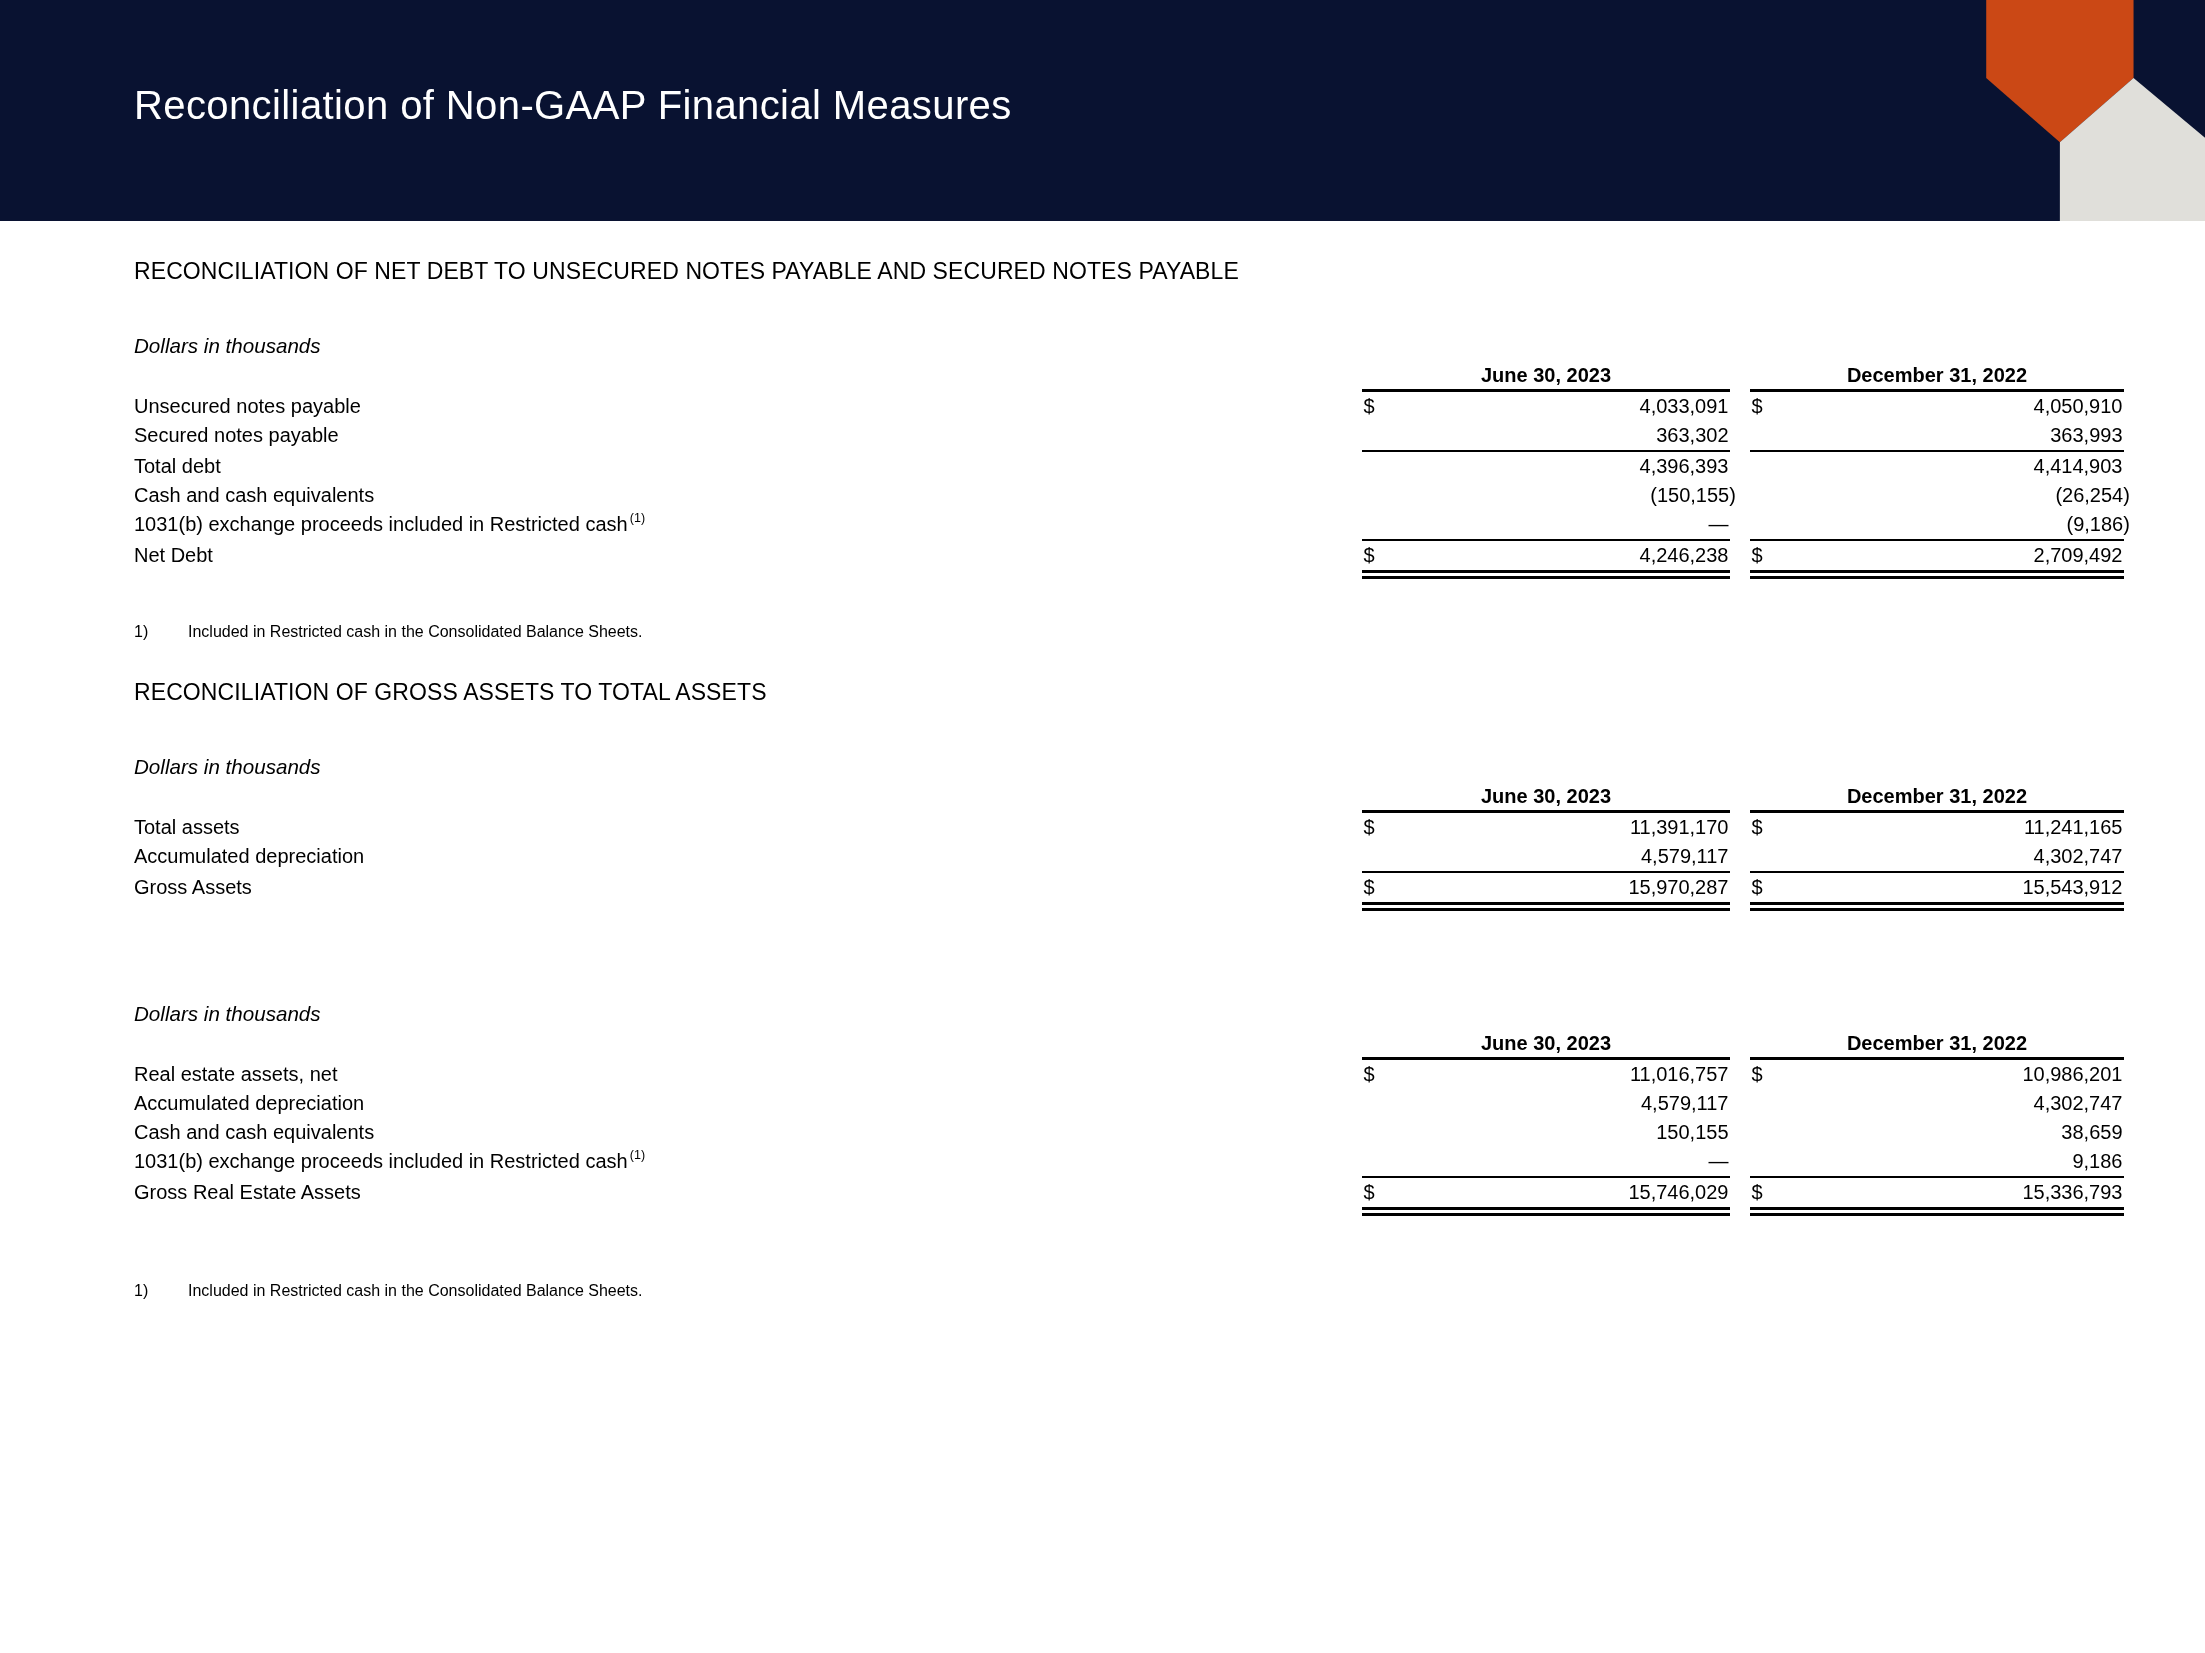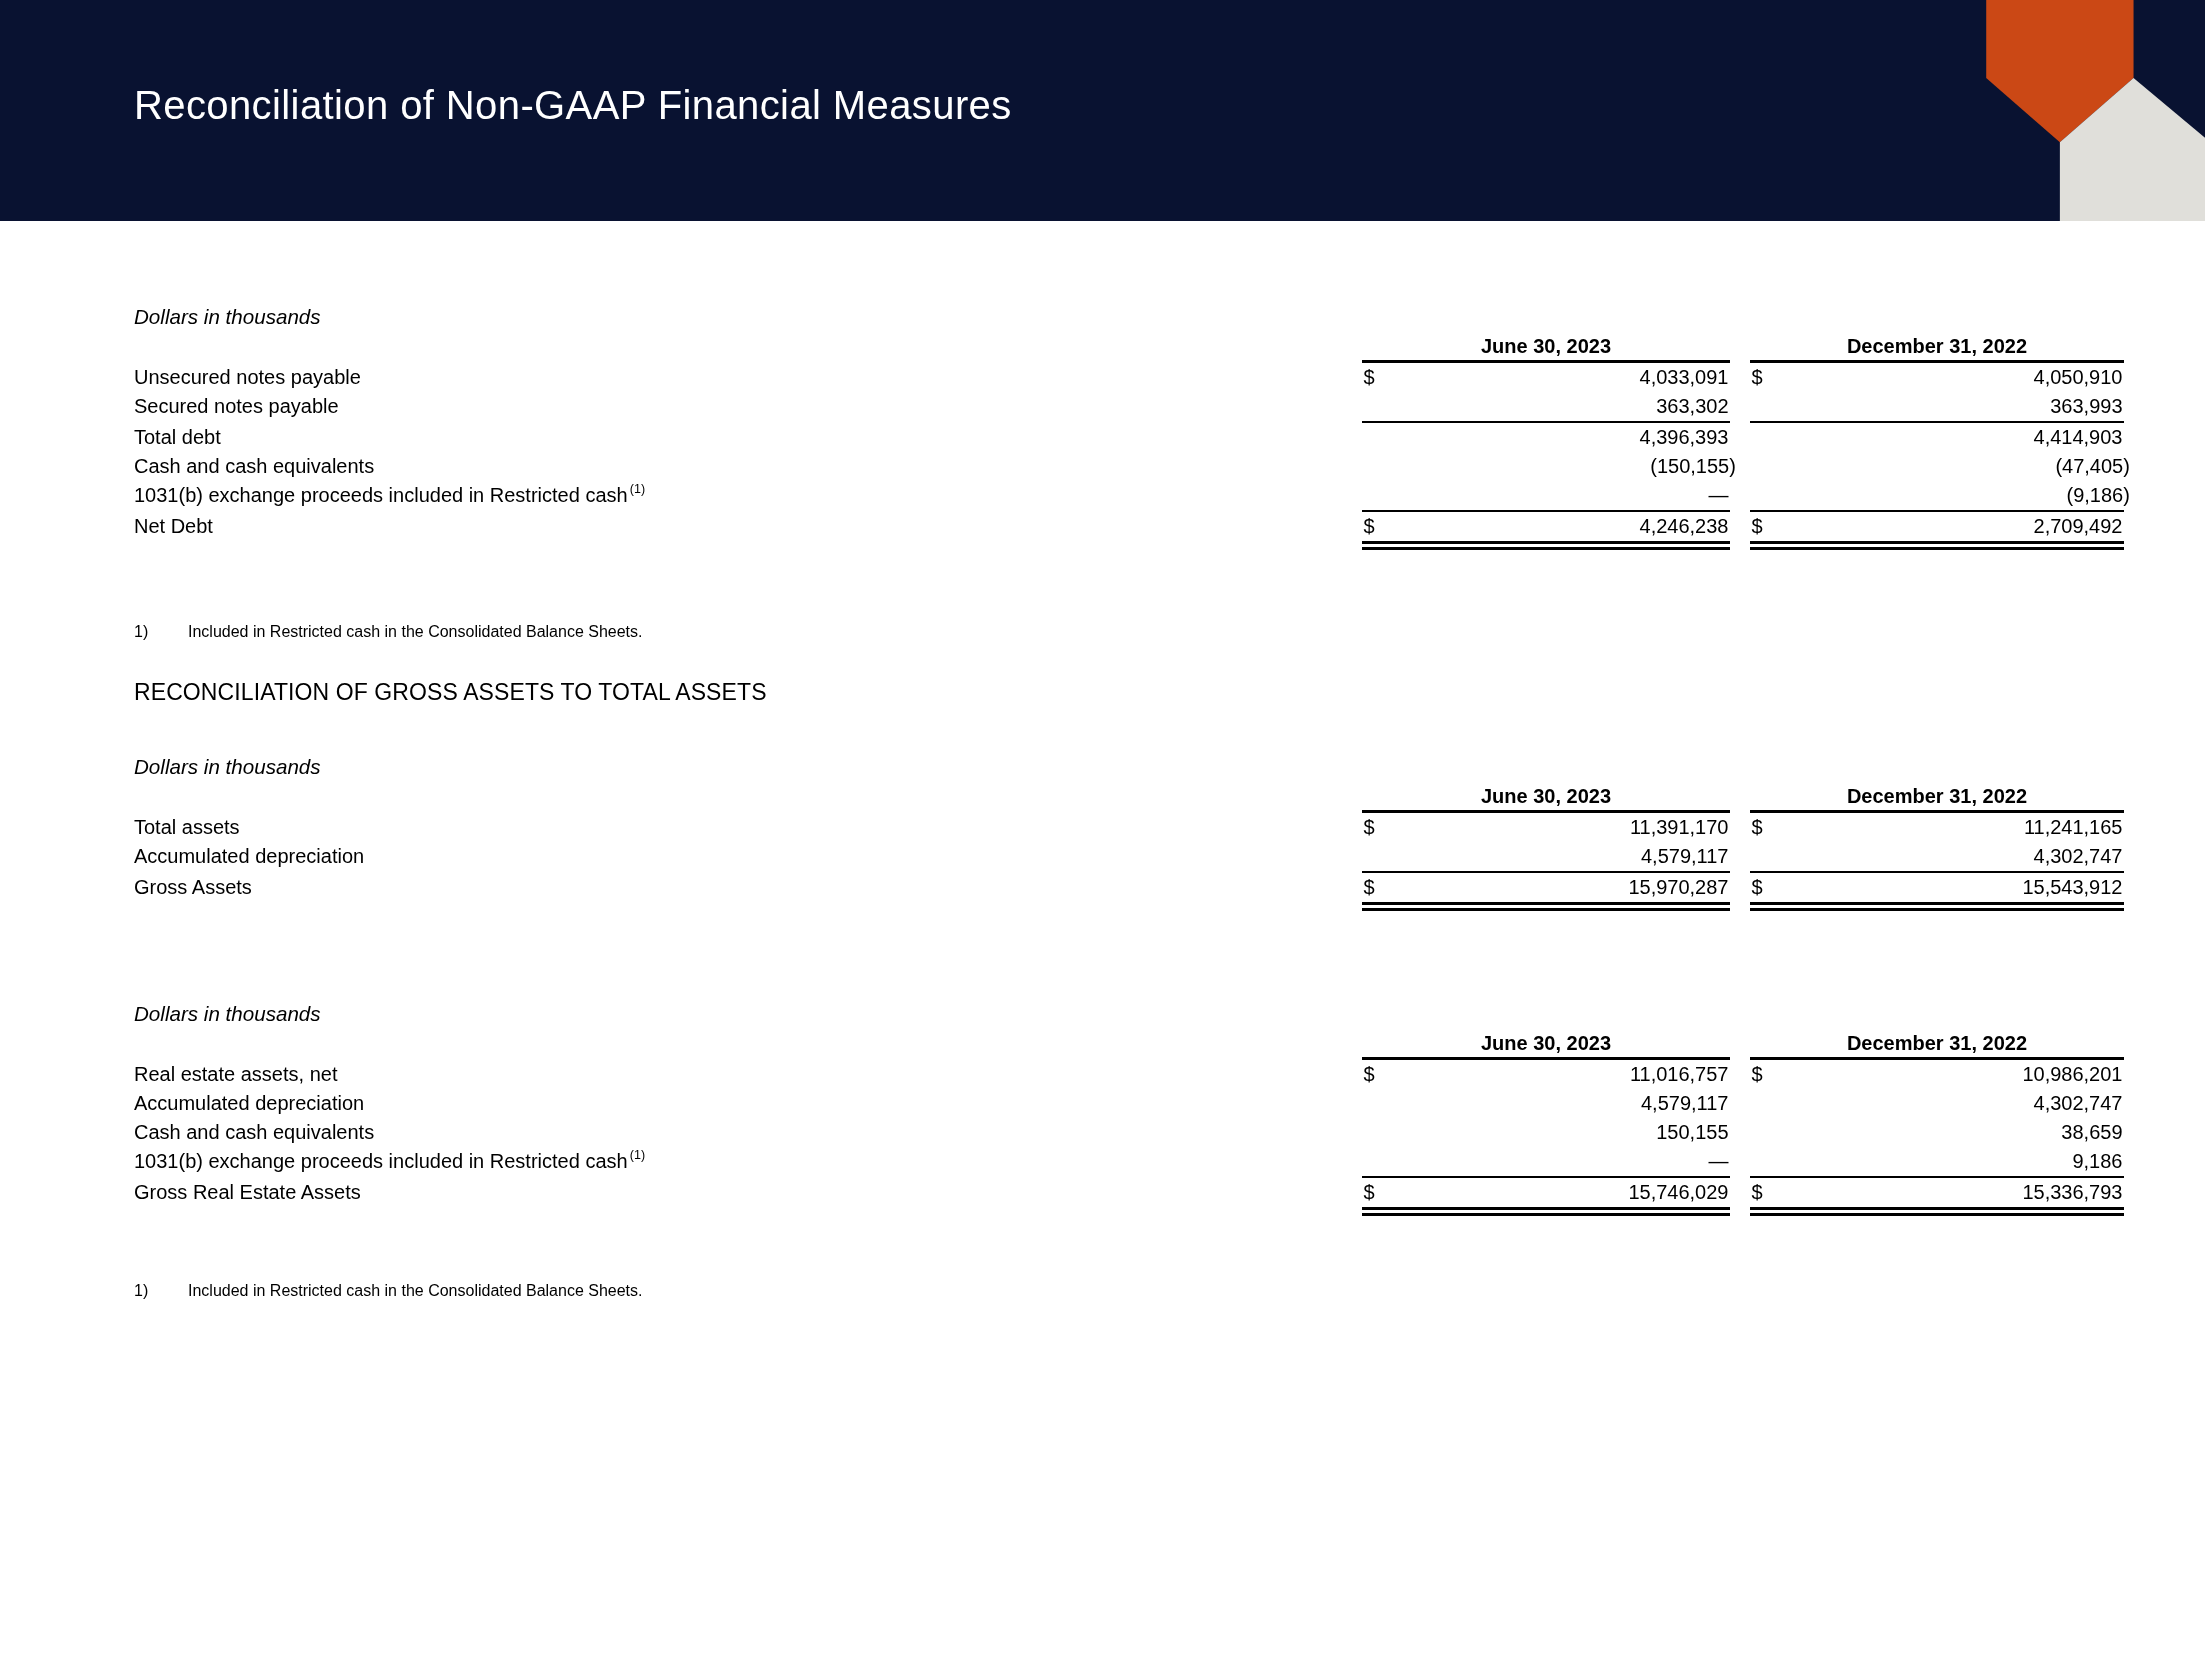--- a/index.html
+++ b/index.html
@@ -48,20 +48,21 @@
 
   <header class="banner">
     <h1 class="title">Reconciliation of Non-GAAP Financial Measures</h1>
     <svg class="deco" width="221" height="221" viewBox="0 0 300 300" aria-hidden="true">
       <polygon points="3,0 203,0 203,106 103,193 3,106" fill="#cb4815"></polygon>
       <polygon points="203,106 300,187 300,300 103,300 103,193" fill="#e0dfda"></polygon>
     </svg>
   </header>
 
   <section class="section" id="sec0">
+    <h2 class="heading">RECONCILIATION OF NET DEBT TO UNSECURED NOTES PAYABLE AND SECURED NOTES PAYABLE</h2>
     <div class="units">Dollars in thousands</div>
     <div class="fin-table">
         <div class="cell lbl corner"></div>
         <div class="cell hdrcell">June 30, 2023</div>
         <div class="cell gap"></div>
         <div class="cell hdrcell">December 31, 2022</div>
         <div class="cell lbl">Unsecured notes payable</div>
         <div class="cell col">
           <div class="cur">$</div>
           <div class="val">4,033,091</div>
@@ -92,21 +93,21 @@
           <div class="val">4,414,903</div>
         </div>
         <div class="cell lbl">Cash and cash equivalents</div>
         <div class="cell col">
           <div class="cur"></div>
           <div class="val" style="margin-right: -7.4px;">(150,155)</div>
         </div>
         <div class="cell gap"></div>
         <div class="cell col">
           <div class="cur"></div>
-          <div class="val" style="margin-right: -7.4px;">(47,405)</div>
+          <div class="val" style="margin-right: -7.4px;">(26,254)</div>
         </div>
         <div class="cell lbl">1031(b) exchange proceeds included in Restricted cash<span class="sup">(1)</span></div>
         <div class="cell col rule-single">
           <div class="cur"></div>
           <div class="val">—</div>
         </div>
         <div class="cell gap"></div>
         <div class="cell col rule-single">
           <div class="cur"></div>
           <div class="val" style="margin-right: -7.4px;">(9,186)</div>

